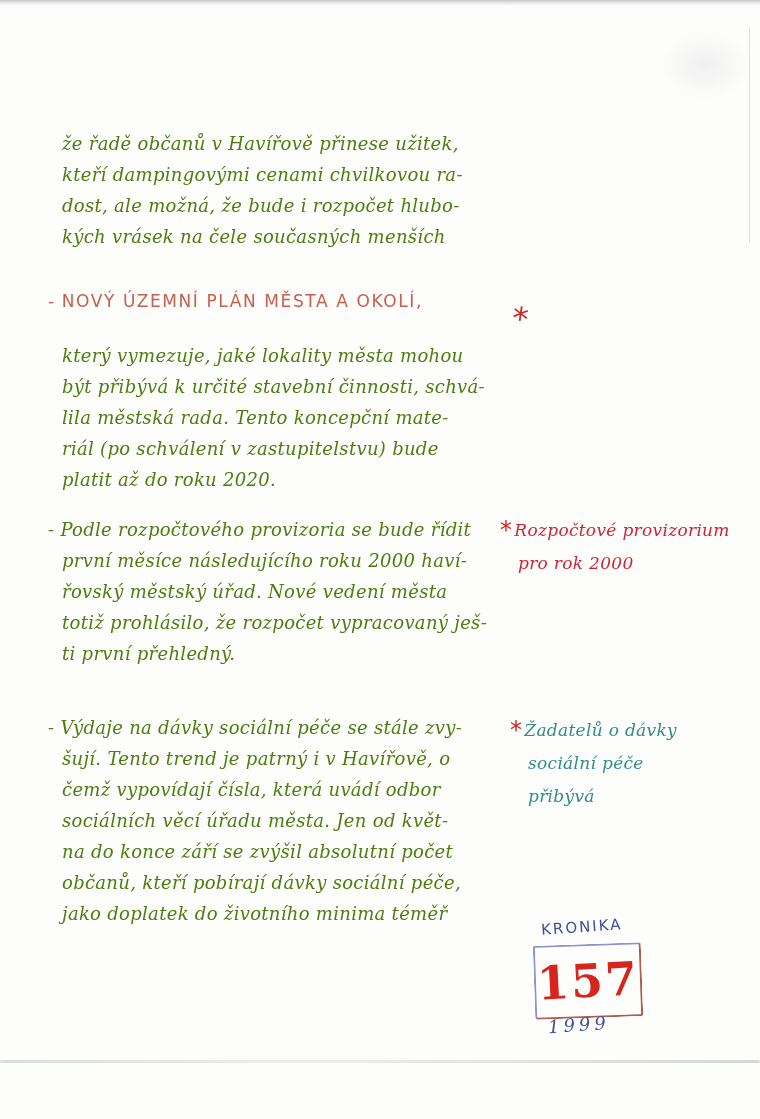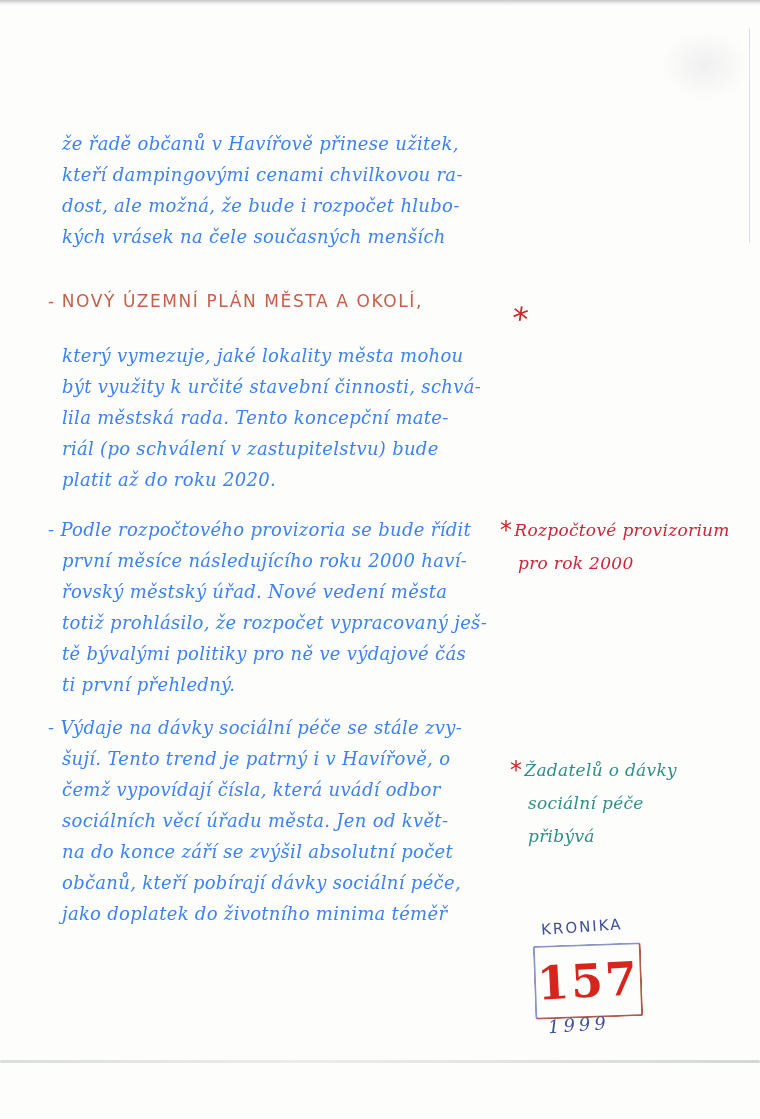--- a/index.html
+++ b/index.html
@@ -21,21 +21,21 @@
     position:absolute;left:749px;top:28px;width:1px;height:215px;
     background:rgba(190,195,210,.5);
   }
   .scan-smudge{
     position:absolute;left:660px;top:30px;width:90px;height:70px;
     background:radial-gradient(ellipse at center, rgba(200,200,210,.25), rgba(255,255,255,0) 70%);
   }
   .hand{
     font-family:"DejaVu Serif", serif;
     font-style:italic;
-    color:#3b82f6;
+    color:#4d7c0f;
     font-size:18px;
     letter-spacing:.3px;
     line-height:31px;
     white-space:nowrap;
   }
   .para{position:absolute;}
   .para .ln{display:block;}
   .para.indented .ln + .ln{padding-left:14px;}
   .heading-row{
     position:absolute;left:48px;top:291px;width:700px;
@@ -52,21 +52,21 @@
   .margin-note{
     position:absolute;white-space:nowrap;
     font-family:"DejaVu Serif", serif;font-style:italic;
     font-size:17px;line-height:33px;letter-spacing:.3px;
   }
   .margin-note .ast{
     font-style:normal;font-family:"DejaVu Sans", sans-serif;
     color:#d02525;font-size:24px;vertical-align:-2px;margin-right:2px;
   }
   .note-red{color:#cc2438;}
-  .note-green{color:#2e8e86;margin-top:40px;}
+  .note-green{color:#2e8e86;}
   .margin-note .ln2{display:block;padding-left:18px;}
   .stamp-label{
     position:absolute;left:541px;top:918px;
     font-family:"DejaVu Sans", sans-serif;font-size:15px;
     letter-spacing:2px;color:#3f4f9e;transform:rotate(-4deg);
     white-space:nowrap;
   }
   .stamp-box{
     position:absolute;left:534px;top:944px;width:104px;height:70px;
     border:2px solid;
@@ -103,32 +103,31 @@
   <span class="ln">kých vrásek na čele současných menších</span>
 </div>
 
 <div class="heading-row">
   <span class="dash">-</span><span>NOVÝ ÚZEMNÍ PLÁN MĚSTA A OKOLÍ,</span>
 </div>
 <div class="heading-asterisk">*</div>
 
 <div class="para hand" style="left:62px;top:340px;">
   <span class="ln">který vymezuje, jaké lokality města mohou</span>
-  <span class="ln">být využity k určité stavební činnosti, schvá-</span>
+  <span class="ln">být přibývá k určité stavební činnosti, schvá-</span>
   <span class="ln">lila městská rada. Tento koncepční mate-</span>
   <span class="ln">riál (po schválení v zastupitelstvu) bude</span>
   <span class="ln">platit až do roku 2020.</span>
 </div>
 
 <div class="para hand indented" style="left:48px;top:514px;">
   <span class="ln">- Podle rozpočtového provizoria se bude řídit</span>
   <span class="ln">první měsíce následujícího roku 2000 haví-</span>
   <span class="ln">řovský městský úřad. Nové vedení města</span>
   <span class="ln">totiž prohlásilo, že rozpočet vypracovaný ješ-</span>
-  <span class="ln">tě bývalými politiky pro ně ve výdajové čás</span>
   <span class="ln">ti první přehledný.</span>
 </div>
 
 <div class="margin-note note-red" style="left:500px;top:514px;">
   <span><span class="ast">*</span><span>Rozpočtové provizorium</span></span>
   <span class="ln2">pro rok 2000</span>
 </div>
 
 <div class="para hand indented" style="left:48px;top:712px;">
   <span class="ln">- Výdaje na dávky sociální péče se stále zvy-</span>

